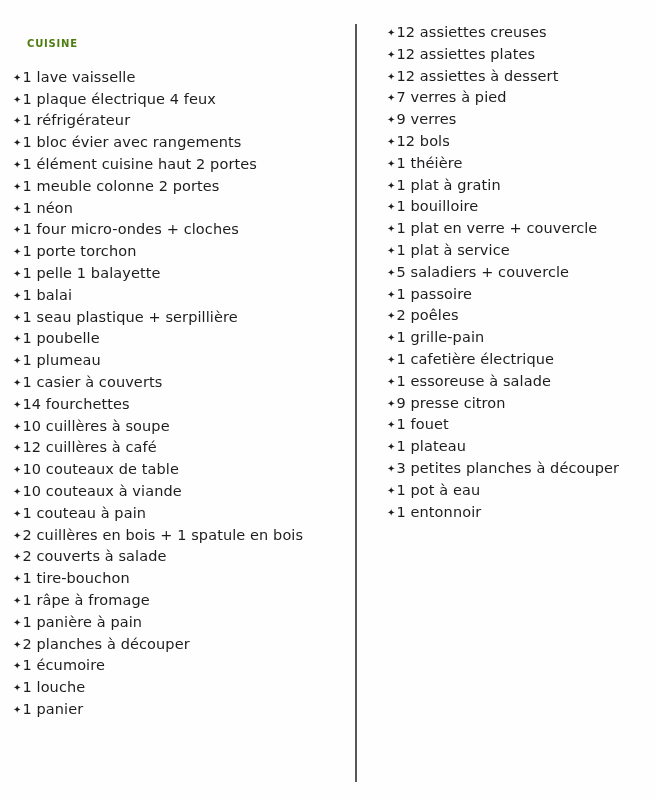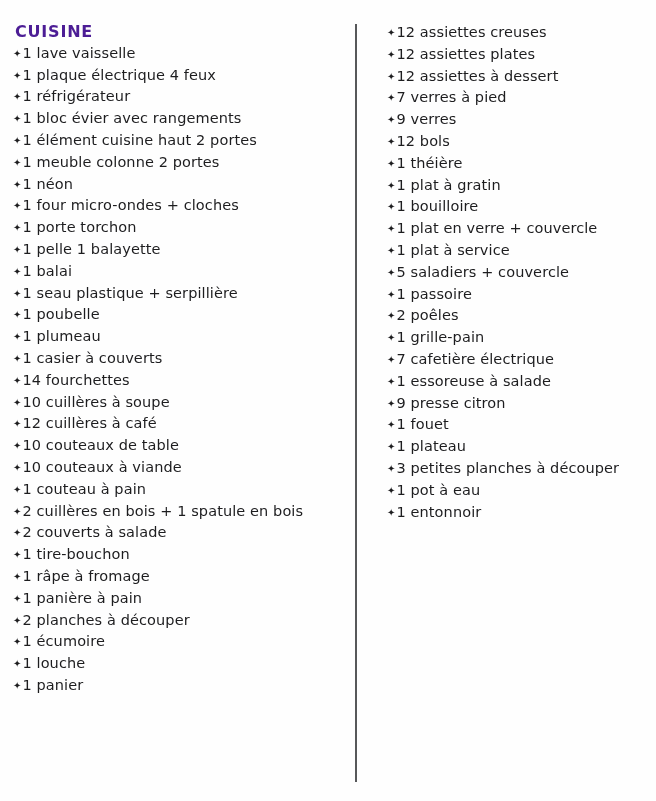--- a/index.html
+++ b/index.html
@@ -22,27 +22,27 @@
   }
   .col-left {
     left: 13px;
     width: 335px;
   }
   .col-right {
     left: 387px;
     width: 262px;
   }
   .title {
-    margin: 0;
+    margin: 12px;
     padding: 0 0 0 2px;
-    font-size: 16px;
+    font-size: 10px;
     font-weight: bold;
     letter-spacing: 0.8px;
     line-height: 20.8px;
-    color: #4c1d95;
+    color: #4d7c0f;
   }
   .item-list {
     list-style: none;
     margin: 0;
     padding: 0;
   }
   .item {
     font-size: 14.5px;
     line-height: 20.8px;
     white-space: nowrap;
@@ -117,21 +117,21 @@
         <li class="item"><span class="bullet">✦</span><span>12 bols</span></li>
         <li class="item"><span class="bullet">✦</span><span>1 théière</span></li>
         <li class="item"><span class="bullet">✦</span><span>1 plat à gratin</span></li>
         <li class="item"><span class="bullet">✦</span><span>1 bouilloire</span></li>
         <li class="item"><span class="bullet">✦</span><span>1 plat en verre + couvercle</span></li>
         <li class="item"><span class="bullet">✦</span><span>1 plat à service</span></li>
         <li class="item"><span class="bullet">✦</span><span>5 saladiers + couvercle</span></li>
         <li class="item"><span class="bullet">✦</span><span>1 passoire</span></li>
         <li class="item"><span class="bullet">✦</span><span>2 poêles</span></li>
         <li class="item"><span class="bullet">✦</span><span>1 grille-pain</span></li>
-        <li class="item"><span class="bullet">✦</span><span>7 cafetière électrique</span></li>
+        <li class="item"><span class="bullet">✦</span><span>1 cafetière électrique</span></li>
         <li class="item"><span class="bullet">✦</span><span>1 essoreuse à salade</span></li>
         <li class="item"><span class="bullet">✦</span><span>9 presse citron</span></li>
         <li class="item"><span class="bullet">✦</span><span>1 fouet</span></li>
         <li class="item"><span class="bullet">✦</span><span>1 plateau</span></li>
         <li class="item"><span class="bullet">✦</span><span>3 petites planches à découper</span></li>
         <li class="item"><span class="bullet">✦</span><span>1 pot à eau</span></li>
         <li class="item"><span class="bullet">✦</span><span>1 entonnoir</span></li>
       </ul>
   </div>
 

